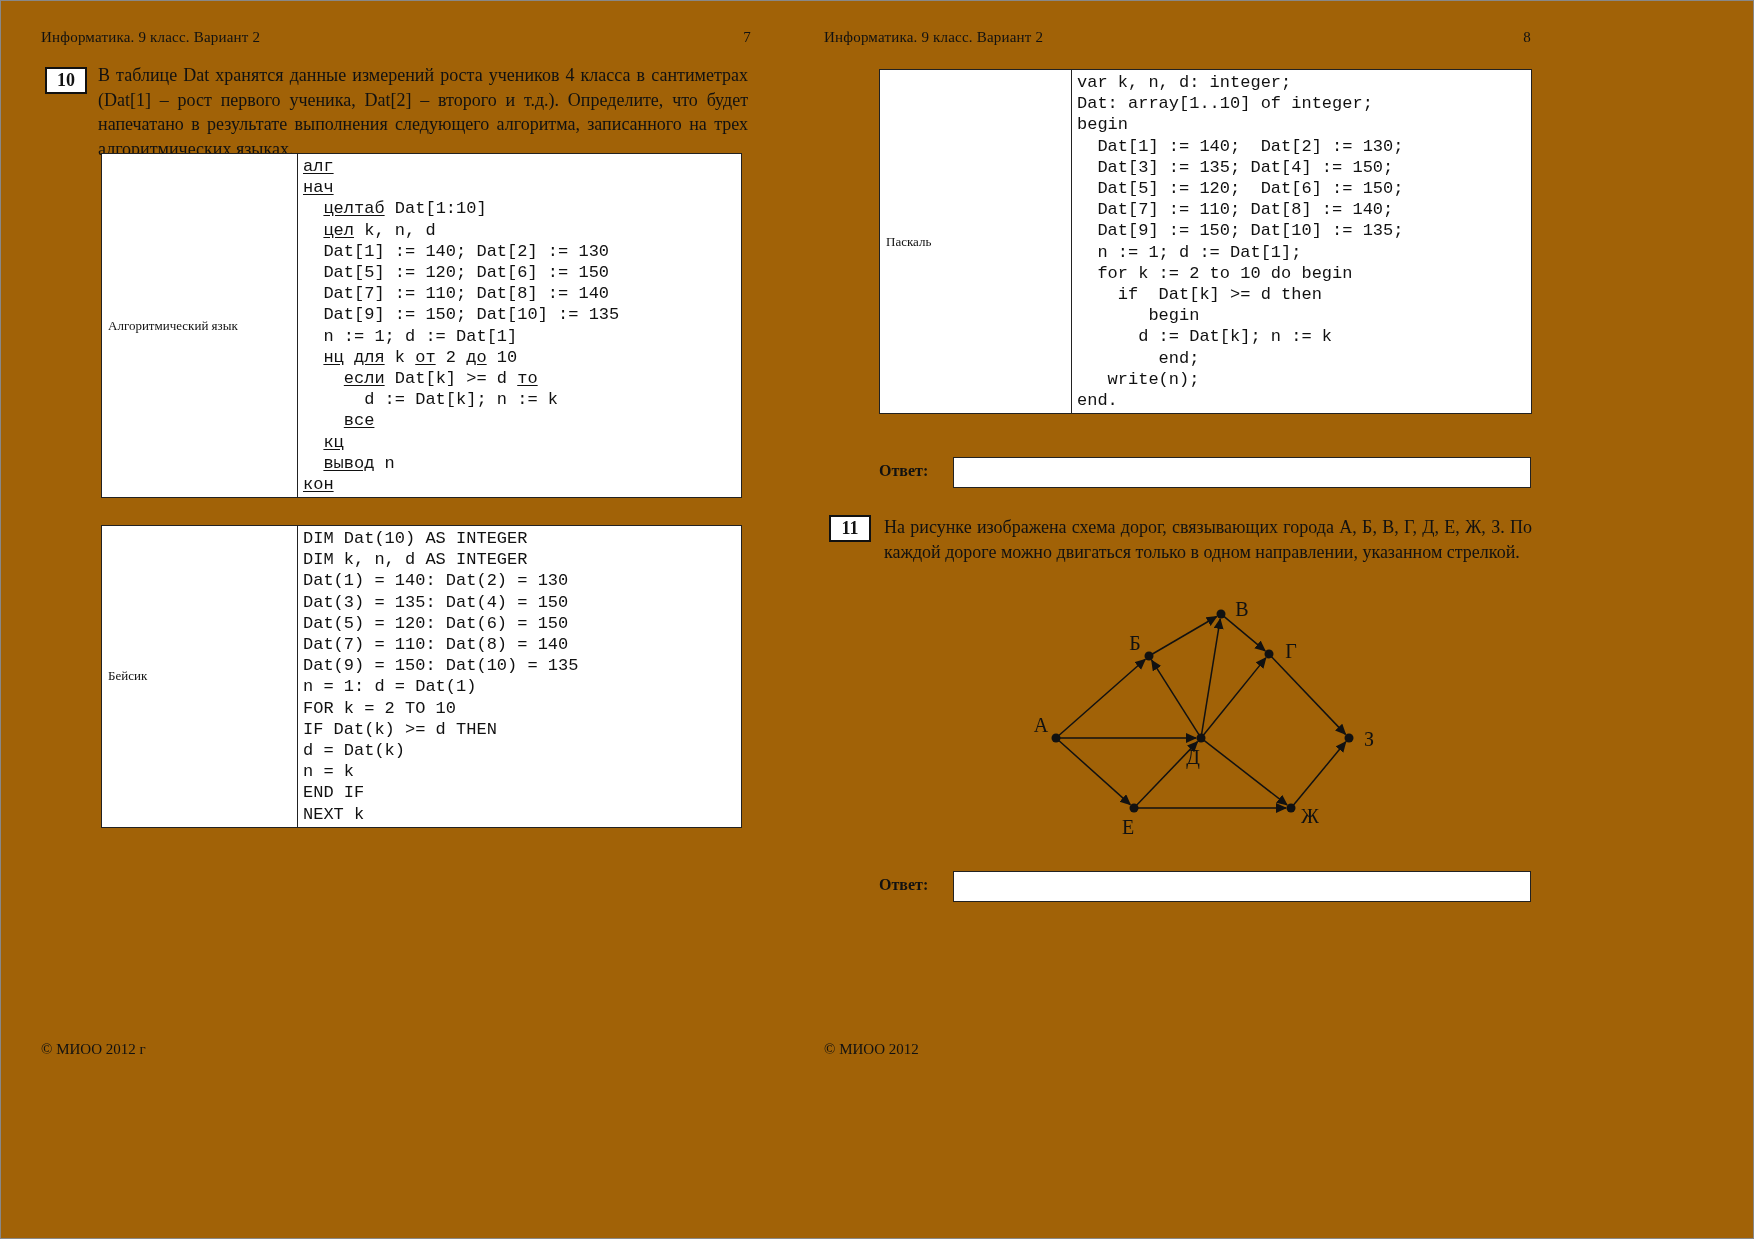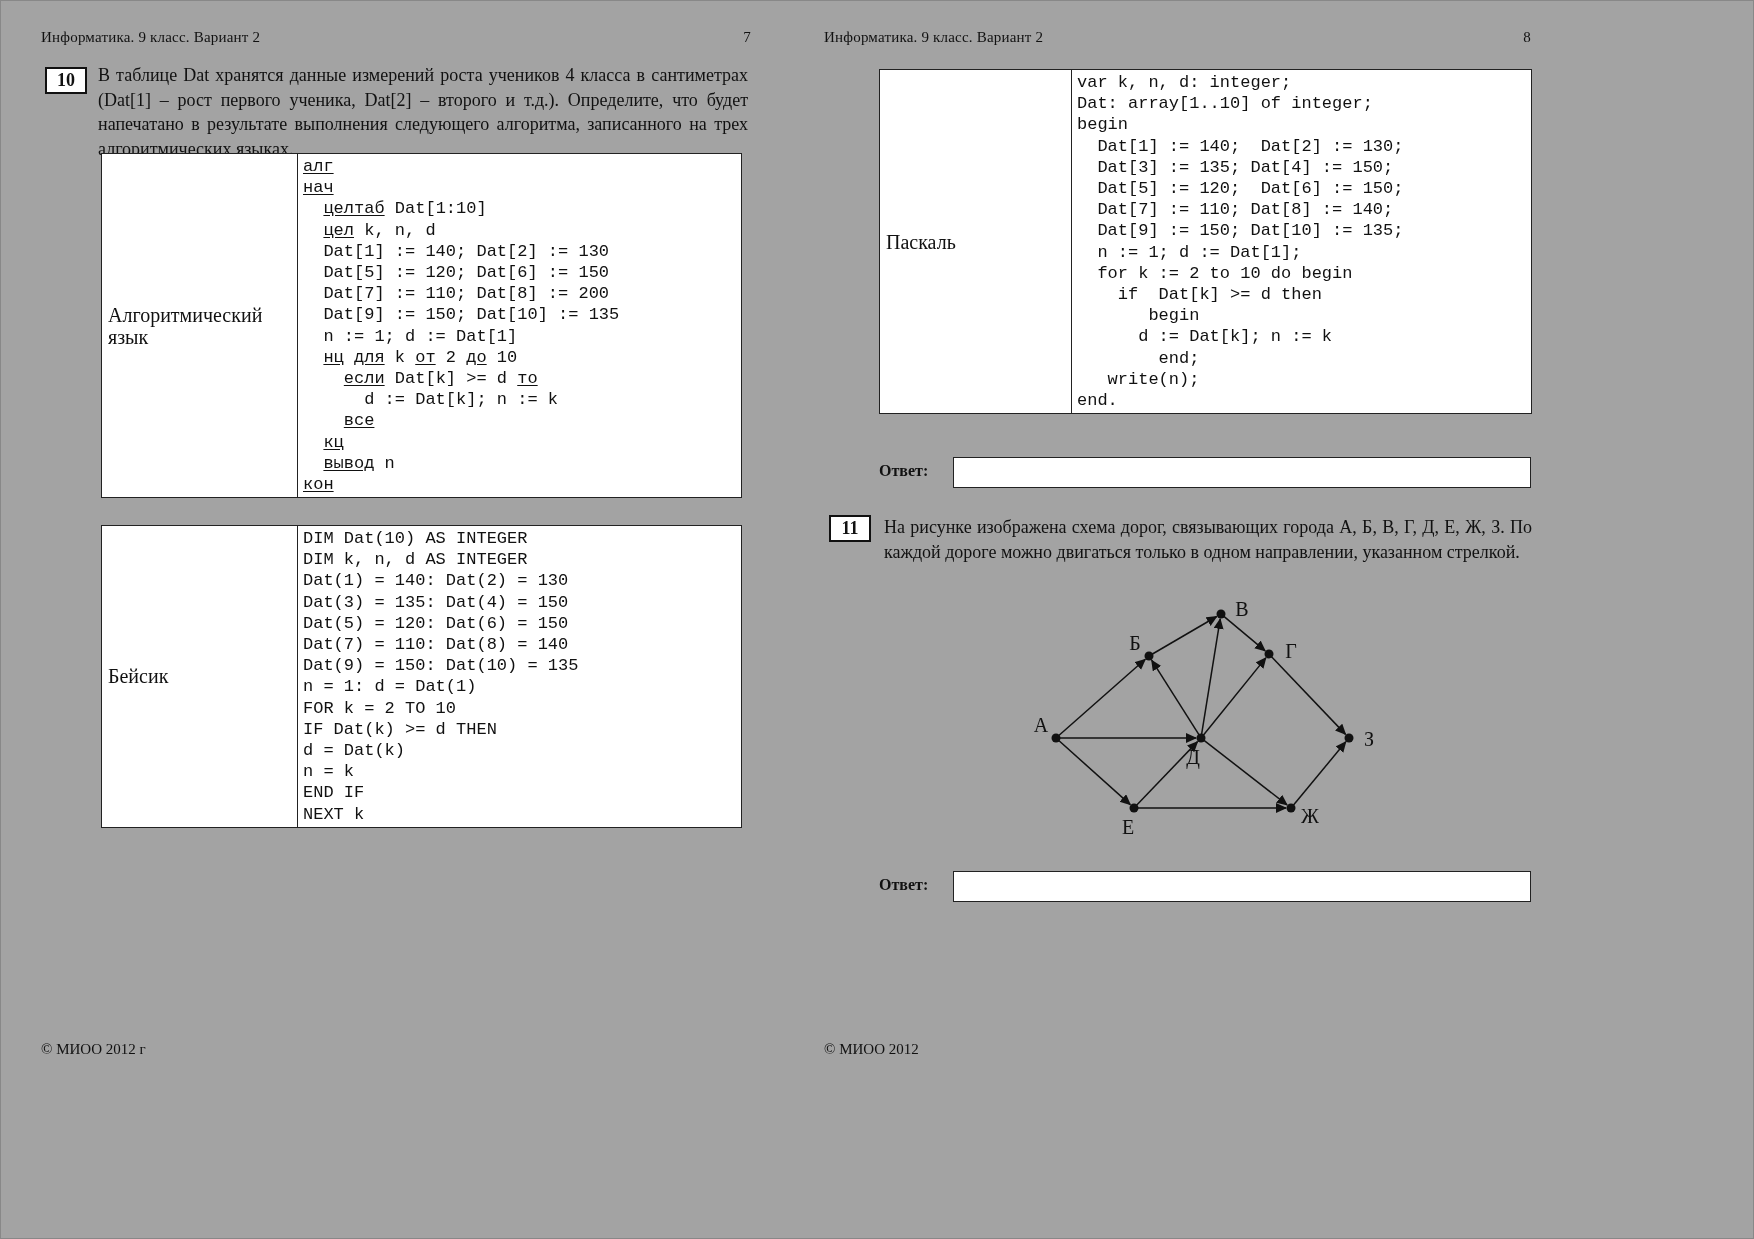--- a/index.html
+++ b/index.html
@@ -1,36 +1,36 @@
 <!DOCTYPE html>
 <html><head>
 <meta charset="utf-8">
 <style>
   * { margin: 0; padding: 0; box-sizing: border-box; }
   html, body { background: #ffffff; }
   body { font-family: "Liberation Serif", serif; color: #111; }
   .sheet {
     position: relative; width: 1754px; height: 1239px;
-    background: #a3a3a3; border: 1px solid #888; overflow: hidden;
+    background: #a16207; border: 1px solid #888; overflow: hidden;
   }
   .running-head {
     position: absolute; display: flex; justify-content: space-between;
     font-size: 15px; letter-spacing: 0.2px;
   }
   .numbox {
     position: absolute; width: 42px; height: 27px;
     border: 2px solid #111; font-weight: bold; font-size: 18px;
     display: flex; align-items: center; justify-content: center; background:#fff;
   }
   .task-text { position: absolute; font-size: 18px; line-height: 24.5px; text-align: justify; }
   .task-text p + p { margin-top: 0; }
   .codetable { position: absolute; display: flex; border: 1.5px solid #222; background: #fff; }
   .labelcell {
     border-right: 1.5px solid #222; display: flex; align-items: center;
-    padding: 4px 6px; font-size: 20px; line-height: 22px;
+    padding: 4px 6px; font-size: 13px; line-height: 22px;
   }
   .labelcell.w196 { width: 196px; font-family: Liberation Serif, serif; }
   .labelcell.w192 { width: 192px; }
   .codecell { flex: 1; padding: 2px 5px; }
   .code-line {
     font-family: "Liberation Mono", monospace; font-size: 17px;
     line-height: 21.2px; white-space: pre;
   }
   .kw { text-decoration: underline; text-underline-offset: 2px; }
   .answer-label { position: absolute; font-weight: bold; font-size: 16px; }
@@ -64,21 +64,21 @@
 
   <div class="codetable" style="left:100px; top:152px; width:641px;">
     <div class="labelcell w196">Алгоритмический язык</div>
     <div class="codecell">
         <div class="code-line"><span class="kw">алг</span></div>
         <div class="code-line"><span class="kw">нач</span></div>
         <div class="code-line"><span>  </span><span class="kw">целтаб</span><span> Dat[1:10]</span></div>
         <div class="code-line"><span>  </span><span class="kw">цел</span><span> k, n, d</span></div>
         <div class="code-line"><span>  Dat[1] := 140; Dat[2] := 130</span></div>
         <div class="code-line"><span>  Dat[5] := 120; Dat[6] := 150</span></div>
-        <div class="code-line"><span>  Dat[7] := 110; Dat[8] := 200</span></div>
+        <div class="code-line"><span>  Dat[7] := 110; Dat[8] := 140</span></div>
         <div class="code-line"><span>  Dat[9] := 150; Dat[10] := 135</span></div>
         <div class="code-line"><span>  n := 1; d := Dat[1]</span></div>
         <div class="code-line"><span>  </span><span class="kw">нц</span><span> </span><span class="kw">для</span><span> k </span><span class="kw">от</span><span> 2 </span><span class="kw">до</span><span> 10</span></div>
         <div class="code-line"><span>    </span><span class="kw">если</span><span> Dat[k] &gt;= d </span><span class="kw">то</span></div>
         <div class="code-line"><span>      d := Dat[k]; n := k</span></div>
         <div class="code-line"><span>    </span><span class="kw">все</span></div>
         <div class="code-line"><span>  </span><span class="kw">кц</span></div>
         <div class="code-line"><span>  </span><span class="kw">вывод</span><span> n</span></div>
         <div class="code-line"><span class="kw">кон</span></div>
       </div>

